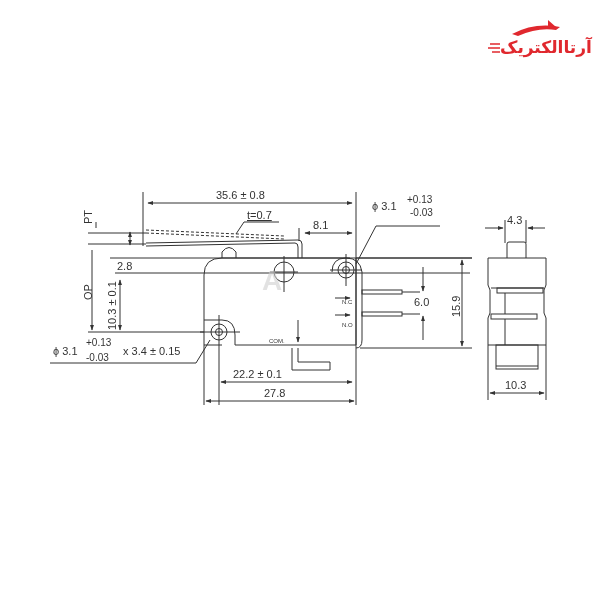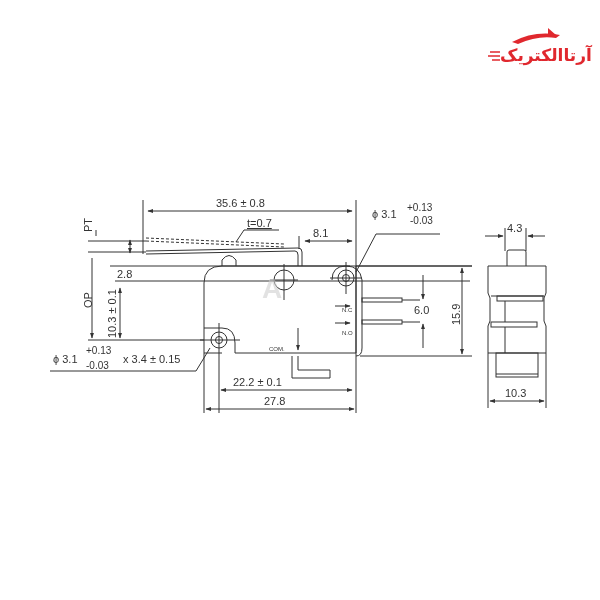--- a/index.html
+++ b/index.html
@@ -1,17 +1,17 @@
 <!DOCTYPE html>
 <html><head>
 <meta charset="utf-8">
 <style>
   html, body { margin:0; padding:0; background:#ffffff; }
   body { width:600px; height:600px; position:relative; overflow:hidden; font-family:"Liberation Sans", sans-serif; }
-  #canvas { position:absolute; left:0; top:0; width:600px; height:440px;margin-top:8px; }
+  #canvas { position:absolute; left:0; top:0; width:600px; height:440px; }
   svg text { font-family:"Liberation Sans", sans-serif; fill:#333333; }
   .dim { font-size:11px; }
   .tol { font-size:10px; }
   .tiny { font-size:6px; }
   .logo-text { font-family:"DejaVu Sans", sans-serif; font-weight:bold; font-size:17px; fill:#e0282e; }
 </style>
 </head>
 <body>
 
 <div id="canvas">

